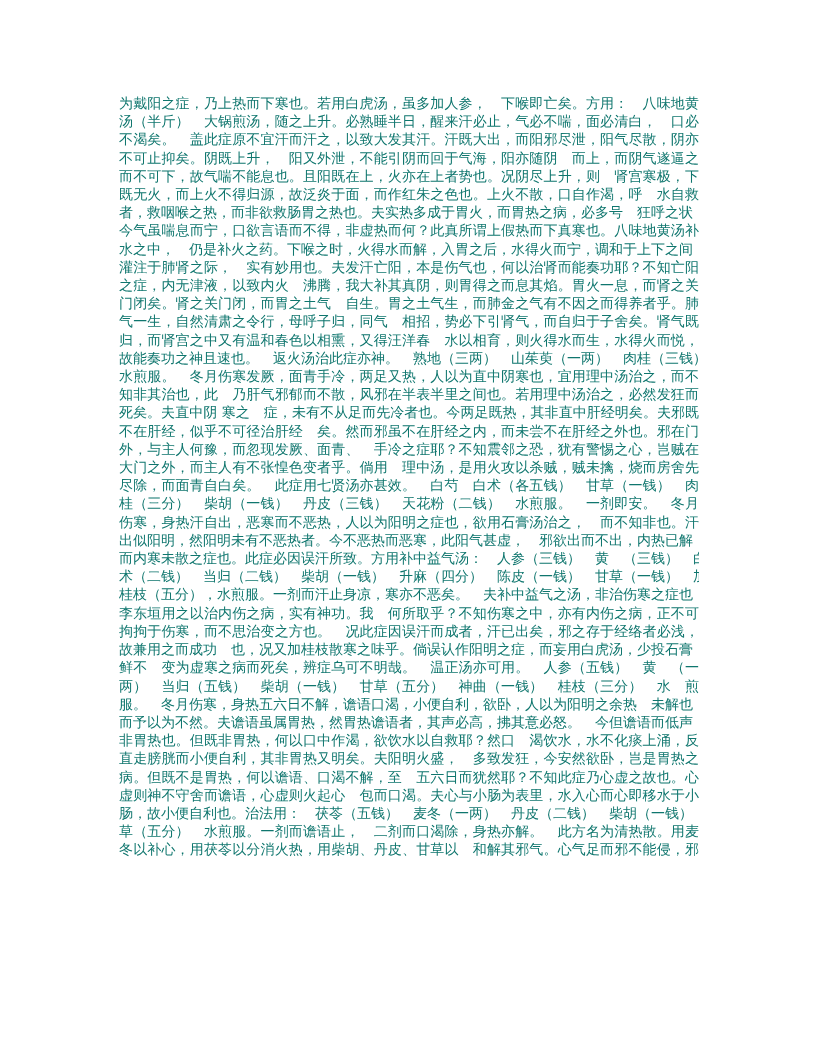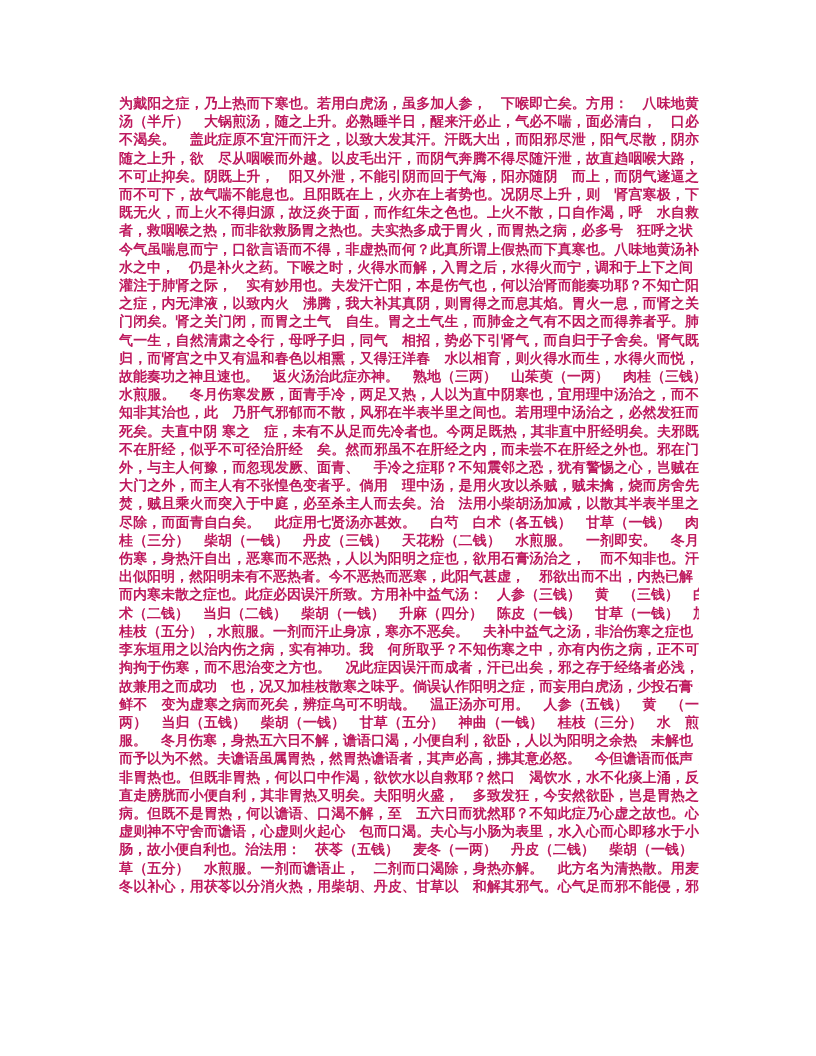--- a/index.html
+++ b/index.html
@@ -4,59 +4,56 @@
 <style>
   html, body { margin: 0; padding: 0; background: #ffffff; }
   body { width: 816px; height: 1056px; position: relative; overflow: hidden; }
   .page {
     position: absolute;
     left: 119px;
     top: 94px;
     width: 580px;
     font-family: "DejaVu Serif", "Liberation Serif", serif;
     font-size: 14px;
-    color: #be185d;
-    font-weight: bold;
+    color: #0f766e;
   }
   .line {
     height: 21px;
     line-height: 21px;
     white-space: nowrap;
     text-align: justify;
     text-align-last: justify;
     overflow: hidden;
   }
 </style>
 </head>
 <body>
 
 <div class="page" id="page">
     <div class="line" style="height: 18.2128px; line-height: 18.2128px;">为戴阳之症，乃上热而下寒也。若用白虎汤，虽多加人参，　下喉即亡矣。方用：　八味地黄</div>
     <div class="line" style="height: 18.2128px; line-height: 18.2128px;">汤（半斤）　大锅煎汤，随之上升。必熟睡半日，醒来汗必止，气必不喘，面必清白，　口必</div>
     <div class="line" style="height: 18.2128px; line-height: 18.2128px;">不渴矣。　盖此症原不宜汗而汗之，以致大发其汗。汗既大出，而阳邪尽泄，阳气尽散，阴亦</div>
-    <div class="line" style="height: 18.2128px; line-height: 18.2128px;">随之上升，欲　尽从咽喉而外越。以皮毛出汗，而阴气奔腾不得尽随汗泄，故直趋咽喉大路，</div>
     <div class="line" style="height: 18.2128px; line-height: 18.2128px;">不可止抑矣。阴既上升，　阳又外泄，不能引阴而回于气海，阳亦随阴　而上，而阴气遂逼之</div>
     <div class="line" style="height: 18.2128px; line-height: 18.2128px;">而不可下，故气喘不能息也。且阳既在上，火亦在上者势也。况阴尽上升，则　肾宫寒极，下</div>
     <div class="line" style="height: 18.2128px; line-height: 18.2128px;">既无火，而上火不得归源，故泛炎于面，而作红朱之色也。上火不散，口自作渴，呼　水自救</div>
     <div class="line" style="height: 18.2128px; line-height: 18.2128px;">者，救咽喉之热，而非欲救肠胃之热也。夫实热多成于胃火，而胃热之病，必多号　狂呼之状，</div>
     <div class="line" style="height: 18.2128px; line-height: 18.2128px;">今气虽喘息而宁，口欲言语而不得，非虚热而何？此真所谓上假热而下真寒也。八味地黄汤补</div>
     <div class="line" style="height: 18.2128px; line-height: 18.2128px;">水之中，　仍是补火之药。下喉之时，火得水而解，入胃之后，水得火而宁，调和于上下之间，</div>
     <div class="line" style="height: 18.2128px; line-height: 18.2128px;">灌注于肺肾之际，　实有妙用也。夫发汗亡阳，本是伤气也，何以治肾而能奏功耶？不知亡阳</div>
     <div class="line" style="height: 18.2128px; line-height: 18.2128px;">之症，内无津液，以致内火　沸腾，我大补其真阴，则胃得之而息其焰。胃火一息，而肾之关</div>
     <div class="line" style="height: 18.2128px; line-height: 18.2128px;">门闭矣。肾之关门闭，而胃之土气　自生。胃之土气生，而肺金之气有不因之而得养者乎。肺</div>
     <div class="line" style="height: 18.2128px; line-height: 18.2128px;">气一生，自然清肃之令行，母呼子归，同气　相招，势必下引肾气，而自归于子舍矣。肾气既</div>
     <div class="line" style="height: 18.2128px; line-height: 18.2128px;">归，而肾宫之中又有温和春色以相熏，又得汪洋春　水以相育，则火得水而生，水得火而悦，</div>
     <div class="line" style="height: 18.2128px; line-height: 18.2128px;">故能奏功之神且速也。　返火汤治此症亦神。　熟地（三两）　山茱萸（一两）　肉桂（三钱）</div>
     <div class="line" style="height: 18.2128px; line-height: 18.2128px;">水煎服。　冬月伤寒发厥，面青手冷，两足又热，人以为直中阴寒也，宜用理中汤治之，而不</div>
     <div class="line" style="height: 18.2128px; line-height: 18.2128px;">知非其治也，此　乃肝气邪郁而不散，风邪在半表半里之间也。若用理中汤治之，必然发狂而</div>
     <div class="line" style="height: 18.2128px; line-height: 18.2128px;">死矣。夫直中阴 寒之　症，未有不从足而先冷者也。今两足既热，其非直中肝经明矣。夫邪既</div>
     <div class="line" style="height: 18.2128px; line-height: 18.2128px;">不在肝经，似乎不可径治肝经　矣。然而邪虽不在肝经之内，而未尝不在肝经之外也。邪在门</div>
     <div class="line" style="height: 18.2128px; line-height: 18.2128px;">外，与主人何豫，而忽现发厥、面青、　手冷之症耶？不知震邻之恐，犹有警惕之心，岂贼在</div>
     <div class="line" style="height: 18.2128px; line-height: 18.2128px;">大门之外，而主人有不张惶色变者乎。倘用　理中汤，是用火攻以杀贼，贼未擒，烧而房舍先</div>
-    <div class="line" style="height: 18.2128px; line-height: 18.2128px;">焚，贼且乘火而突入于中庭，必至杀主人而去矣。治　法用小柴胡汤加减，以散其半表半里之</div>
     <div class="line" style="height: 18.2128px; line-height: 18.2128px;">尽除，而面青自白矣。　此症用七贤汤亦甚效。　白芍　白术（各五钱）　甘草（一钱）　肉</div>
     <div class="line" style="height: 18.2128px; line-height: 18.2128px;">桂（三分）　柴胡（一钱）　丹皮（三钱）　天花粉（二钱）　水煎服。　一剂即安。　冬月</div>
     <div class="line" style="height: 18.2128px; line-height: 18.2128px;">伤寒，身热汗自出，恶寒而不恶热，人以为阳明之症也，欲用石膏汤治之，　而不知非也。汗</div>
     <div class="line" style="height: 18.2128px; line-height: 18.2128px;">出似阳明，然阳明未有不恶热者。今不恶热而恶寒，此阳气甚虚，　邪欲出而不出，内热已解，</div>
     <div class="line" style="height: 18.2128px; line-height: 18.2128px;">而内寒未散之症也。此症必因误汗所致。方用补中益气汤：　人参（三钱）　黄　（三钱）　白</div>
     <div class="line" style="height: 18.2128px; line-height: 18.2128px;">术（二钱）　当归（二钱）　柴胡（一钱）　升麻（四分）　陈皮（一钱）　甘草（一钱）　加</div>
     <div class="line" style="height: 18.2128px; line-height: 18.2128px;">桂枝（五分），水煎服。一剂而汗止身凉，寒亦不恶矣。　夫补中益气之汤，非治伤寒之症也，</div>
     <div class="line" style="height: 18.2128px; line-height: 18.2128px;">李东垣用之以治内伤之病，实有神功。我　何所取乎？不知伤寒之中，亦有内伤之病，正不可</div>
     <div class="line" style="height: 18.2128px; line-height: 18.2128px;">拘拘于伤寒，而不思治变之方也。　况此症因误汗而成者，汗已出矣，邪之存于经络者必浅，</div>
     <div class="line" style="height: 18.2128px; line-height: 18.2128px;">故兼用之而成功　也，况又加桂枝散寒之味乎。倘误认作阳明之症，而妄用白虎汤，少投石膏，</div>

